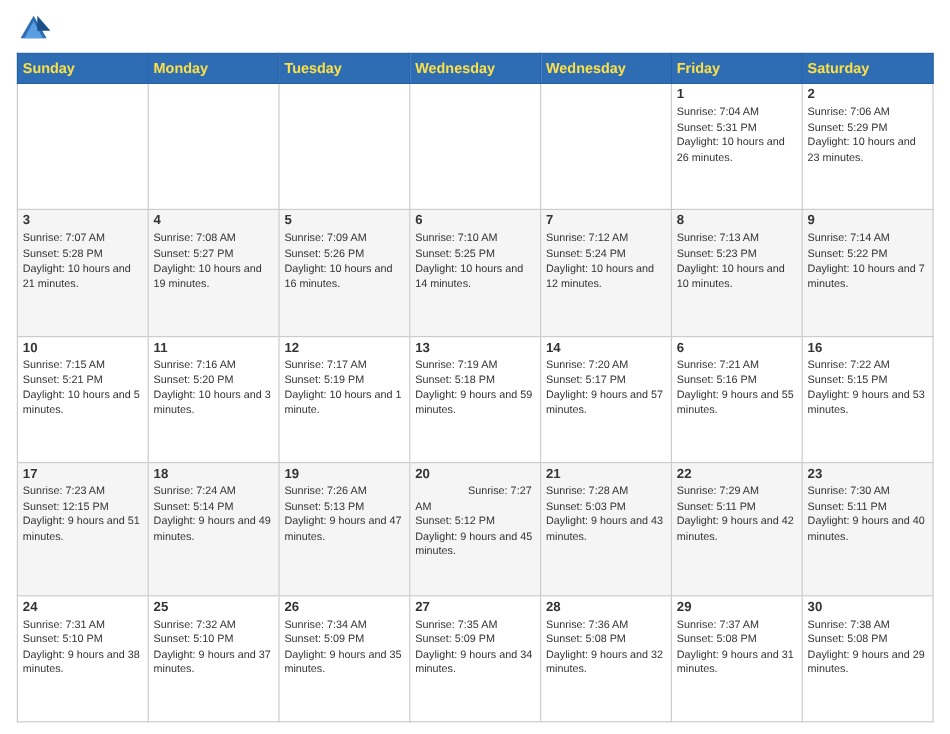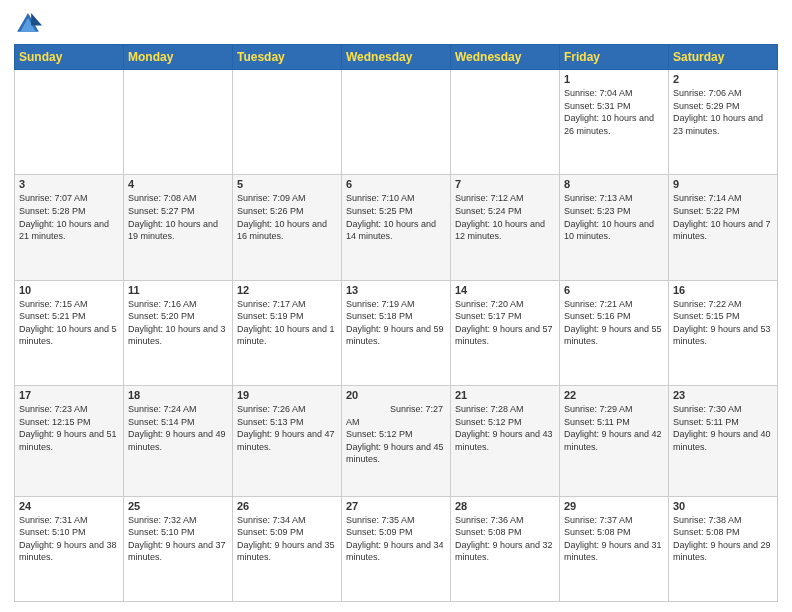--- a/index.html
+++ b/index.html
@@ -194,21 +194,21 @@
           <td><span class="day-number">18</span><span class="day-info" style="white-space: pre-line;">Sunrise: 7:24 AM
 Sunset: 5:14 PM
 Daylight: 9 hours and 49 minutes.</span></td>
           <td><span class="day-number">19</span><span class="day-info" style="white-space: pre-line; margin-top: 17px;">Sunrise: 7:26 AM
 Sunset: 5:13 PM
 Daylight: 9 hours and 47 minutes.</span></td>
           <td><span class="day-number">20</span><span class="day-info" style="white-space: pre-line; margin-left: 44px;">Sunrise: 7:27 AM
 Sunset: 5:12 PM
 Daylight: 9 hours and 45 minutes.</span></td>
           <td><span class="day-number">21</span><span class="day-info" style="white-space: pre-line;">Sunrise: 7:28 AM
-Sunset: 5:12 PM
+Sunset: 5:03 PM
 Daylight: 9 hours and 43 minutes.</span></td>
           <td><span class="day-number">22</span><span class="day-info" style="white-space: pre-line;">Sunrise: 7:29 AM
 Sunset: 5:11 PM
 Daylight: 9 hours and 42 minutes.</span></td>
           <td><span class="day-number">23</span><span class="day-info" style="white-space: pre-line;">Sunrise: 7:30 AM
 Sunset: 5:11 PM
 Daylight: 9 hours and 40 minutes.</span></td>
         </tr>
         <tr>
           <td><span class="day-number">24</span><span class="day-info" style="white-space: pre-line;">Sunrise: 7:31 AM

